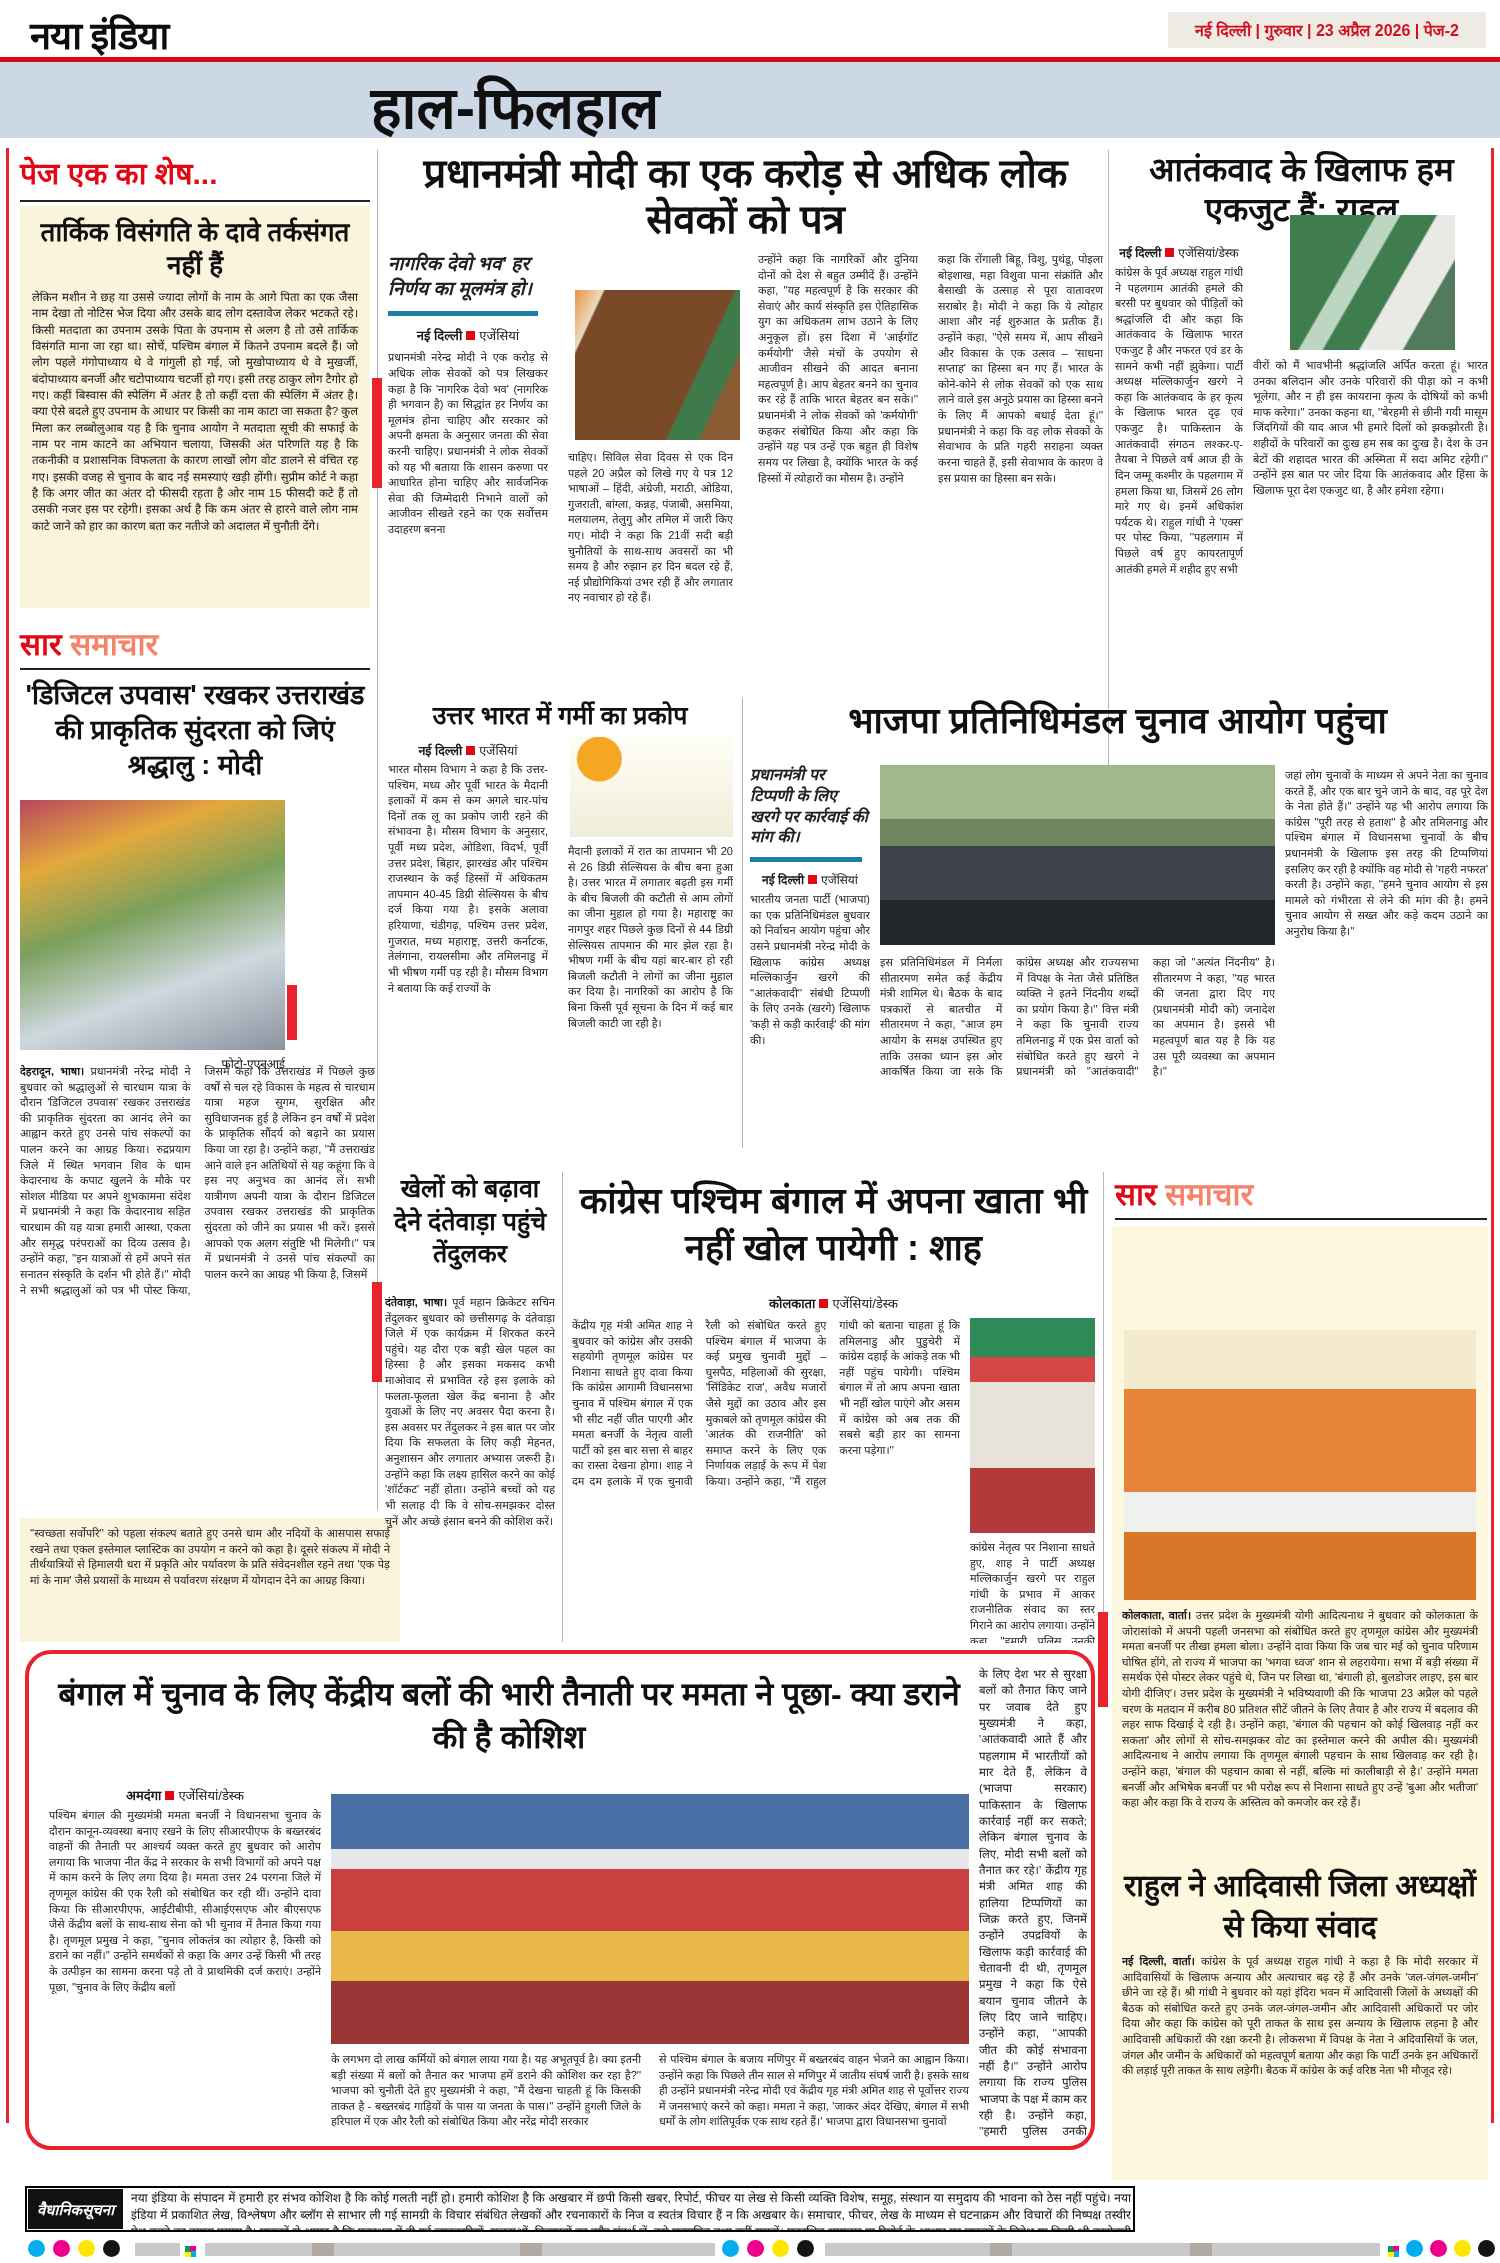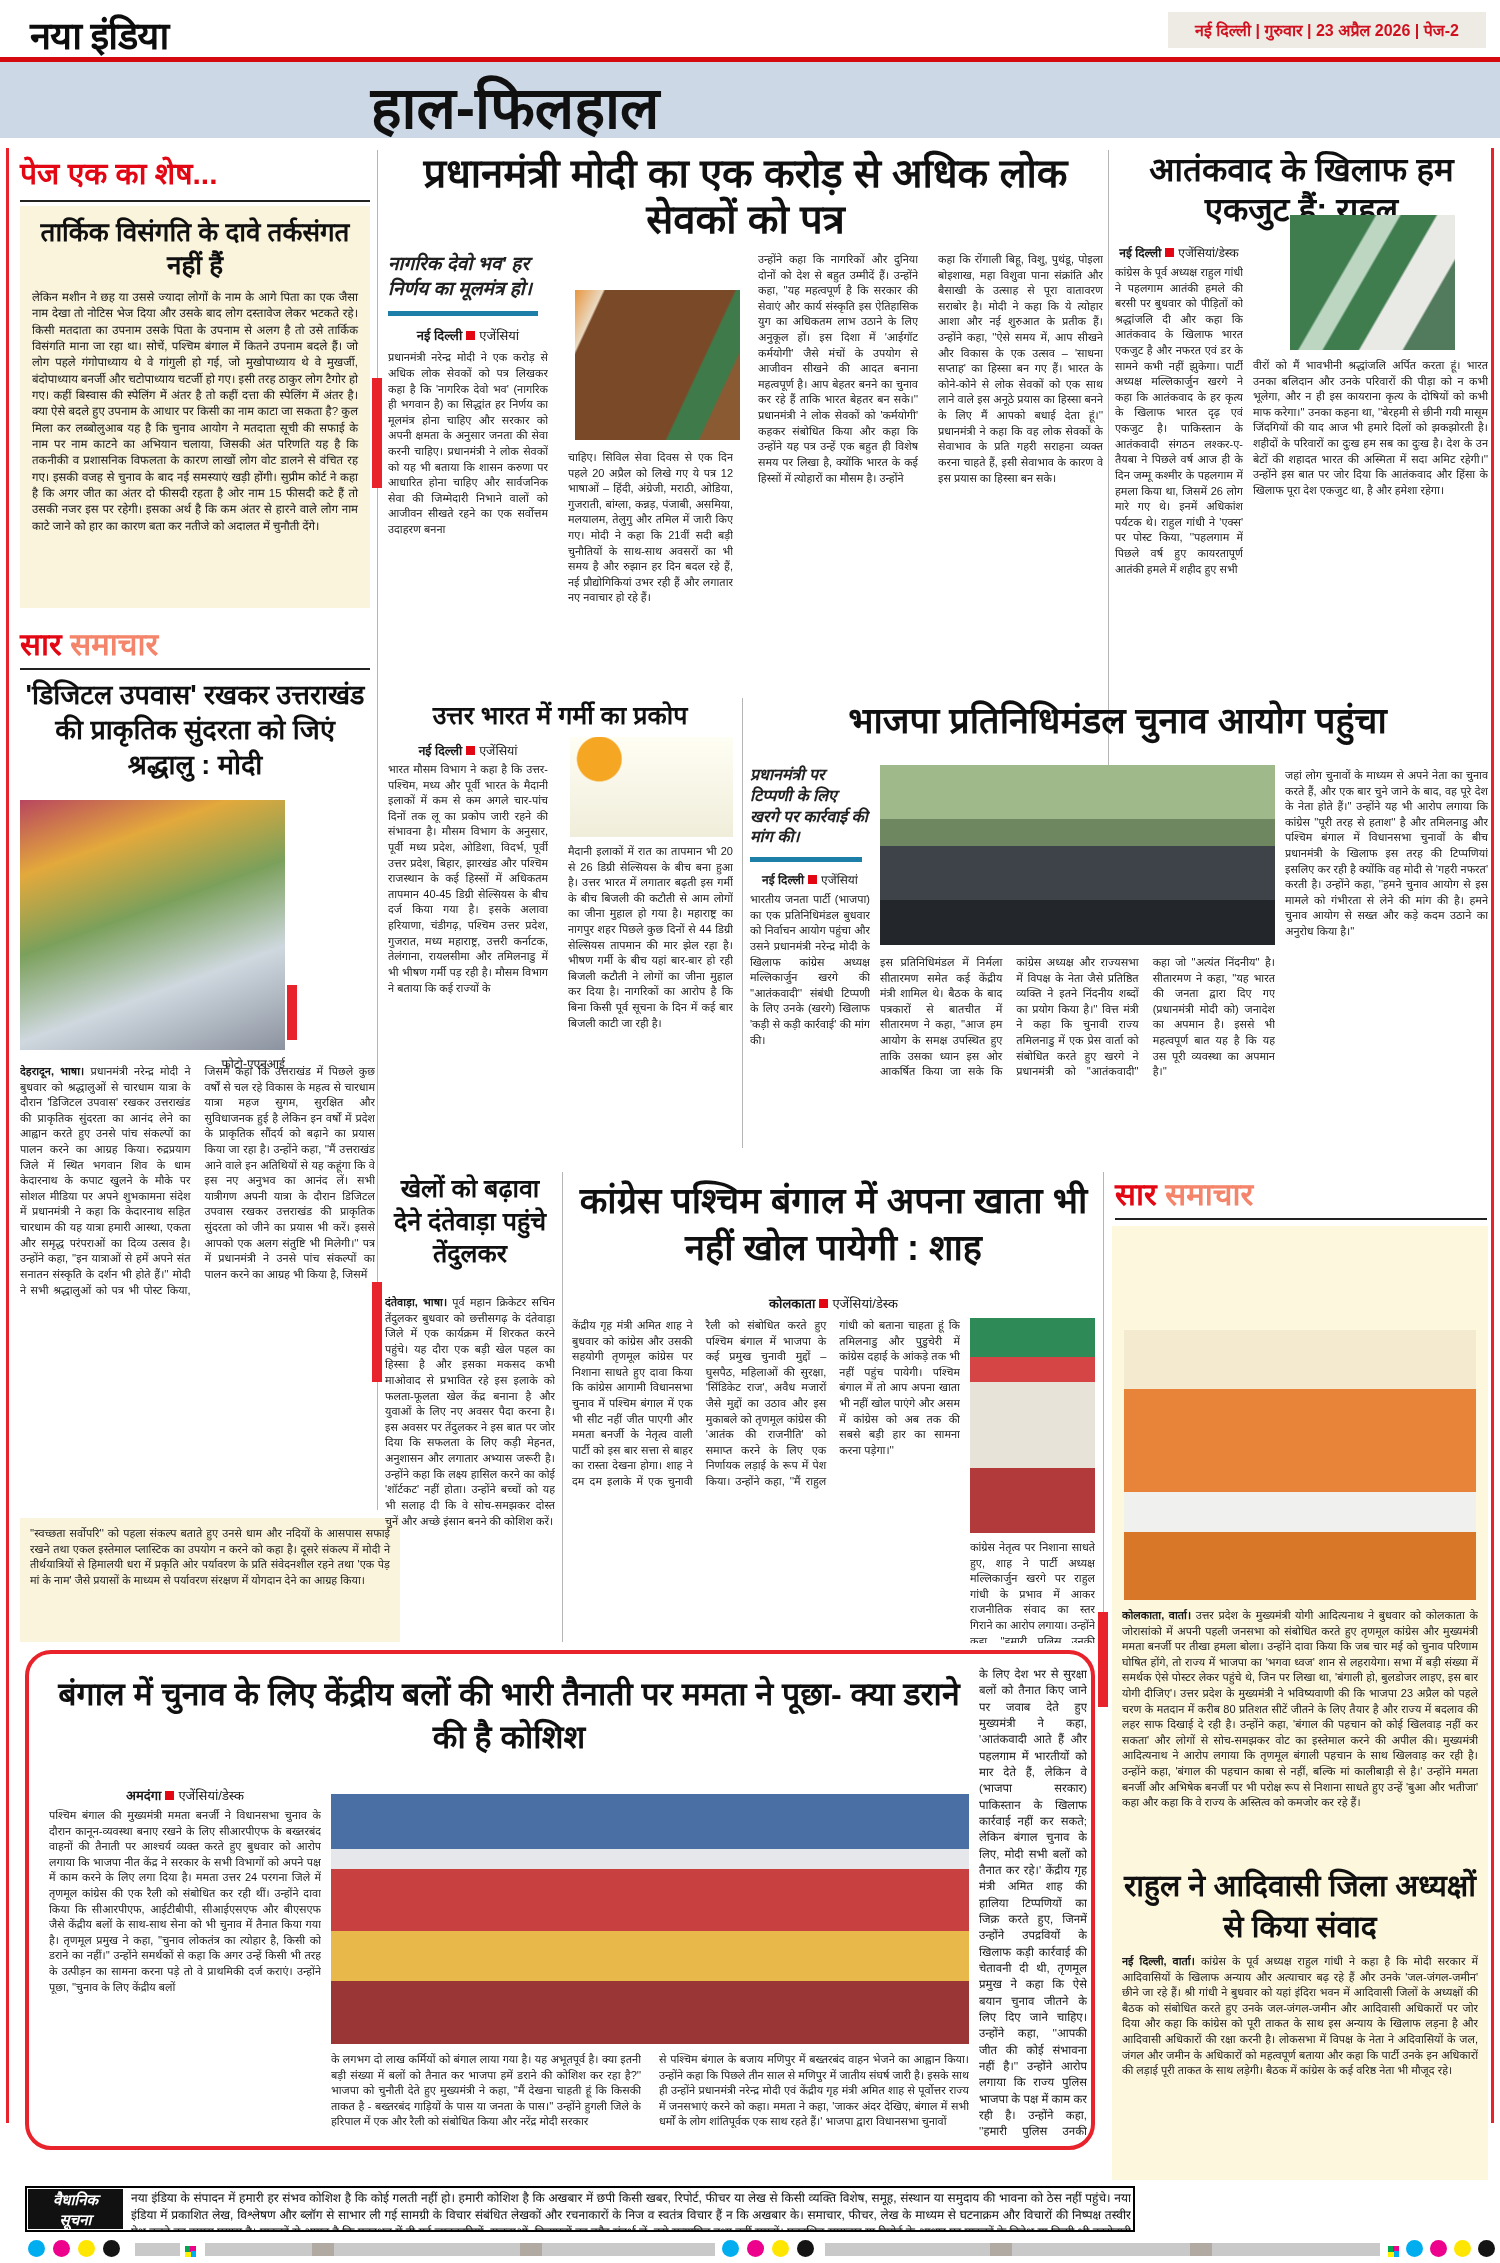--- a/index.html
+++ b/index.html
@@ -38,21 +38,21 @@
   .ph-temple{ background:linear-gradient(160deg,#b8465f 0%,#e3a93c 22%,#7ba05b 45%,#cfd8df 70%,#8c93a0 100%); }
   .ph-heat  { background:radial-gradient(circle at 18% 22%,#f5a623 0 14%,transparent 15%),linear-gradient(180deg,#fffef4,#f0edda); }
   .ph-deleg { background:linear-gradient(180deg,#9fb98a 0 30%,#6f8761 30% 45%,#3d4349 45% 75%,#23272c 75%); }
   .ph-rahul { background:linear-gradient(120deg,#3f7d4f 0 35%,#bcd6c2 36% 45%,#3f7d4f 46% 60%,#e9e9e6 61% 78%,#527a5d 79%); }
   .ph-shah  { background:linear-gradient(180deg,#2e8b57 0 18%,#d64545 18% 30%,#e8e3d8 30% 70%,#b23a3a 70%); }
   .ph-yogi  { background:linear-gradient(180deg,#f3ead0 0 22%,#e8833a 22% 60%,#f0f0ee 60% 75%,#d97728 75%); }
   .ph-mamata{ background:linear-gradient(180deg,#4a6fa5 0 22%,#e5e7ea 22% 30%,#c94040 30% 55%,#e8b84b 55% 75%,#9a3636 75%); }
   
   .footbox { border:2px solid #000; background:#fff; }
   .footlabel { background:#111; color:#fff; font-weight:700; font-style:italic; font-size:15px;
-               display:flex; flex-direction:column; align-items:center; justify-content:center; }
+               display:flex; flex-direction:row; align-items:center; justify-content:center; }
   .disc { font-size:12px; line-height:1.4; text-align:justify; color:#111; }
   .dot { width:17px; height:17px; border-radius:50%; display:inline-block; }
   .graybar { background:#c9c9c9; height:13px; position:absolute; top:3px; }
   .barseg { background:#b1aaa3; height:13px; position:absolute; top:3px; width:22px; }
   .regmark { width:11px; height:11px; background:conic-gradient(#ec008c 0 25%,#00aeef 0 50%,#fff200 0 75%,#00a651 0); position:absolute; top:6px; }
 </style>
 </head>
 <body>
 
 <div class="abs logo" style="left:30px;top:8px;width:320px;height:46px;">नया इंडिया</div>

